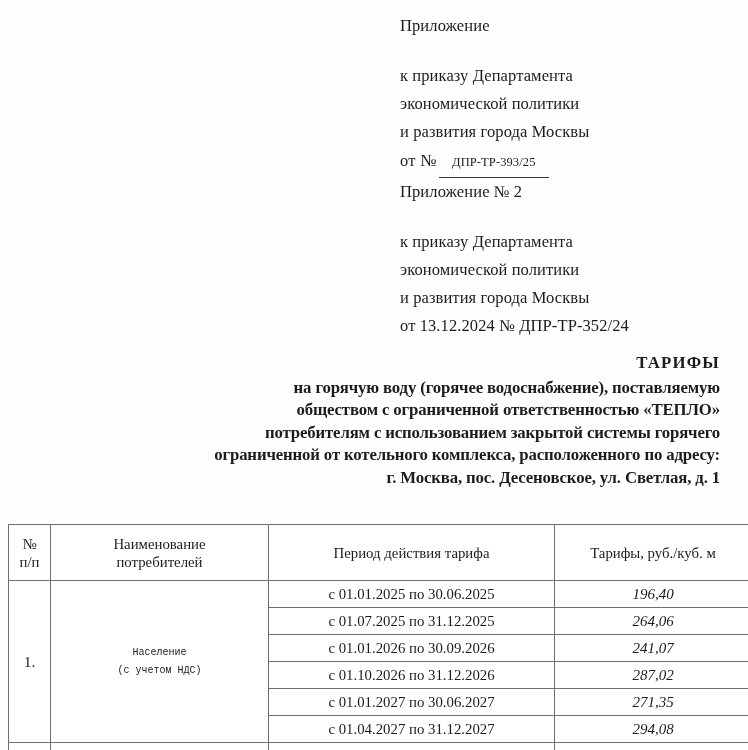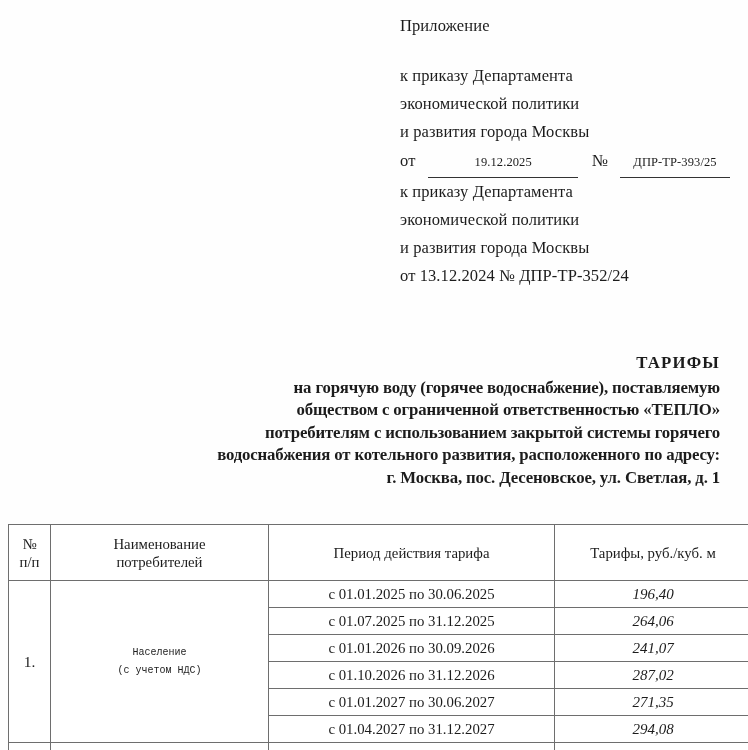--- a/index.html
+++ b/index.html
@@ -45,21 +45,20 @@
     margin: 0;
     white-space: nowrap;
   }
 
   
   .date-line {
     display: flex;
     align-items: baseline;
     white-space: nowrap;
     margin-top: 1px;
-    justify-content: space-between;
   }
   .date-line .lbl-ot { margin-right: 3px; }
   .blank-date {
     display: inline-block;
     min-width: 150px;
     text-align: center;
     border-bottom: 1.2px solid #333;
     font-size: 12.5px;
     padding: 0 4px 1px 4px;
     margin-right: 2px;
@@ -147,39 +146,39 @@
 
 <div class="page">
 
   <div class="appendix-block" id="appendix-1">
     <p class="appendix-title">Приложение</p>
     <p class="appendix-line">к приказу Департамента</p>
     <p class="appendix-line">экономической политики</p>
     <p class="appendix-line">и развития города Москвы</p>
     <div class="date-line">
       <span class="lbl-ot">от</span>
-      <span class="blank-date">19.12.2025</span>
       <span class="no-sign">№</span>
       <span class="blank-num">ДПР-ТР-393/25</span>
     </div>
   </div>
 
   <div class="appendix-block" id="appendix-2">
+    <p class="appendix-title">Приложение № 2</p>
     <p class="appendix-line">к приказу Департамента</p>
     <p class="appendix-line">экономической политики</p>
     <p class="appendix-line">и развития города Москвы</p>
     <p class="appendix-line">от 13.12.2024 № ДПР-ТР-352/24</p>
   </div>
 
   <div class="doc-title">
     <span class="main-word">ТАРИФЫ</span>
     <span class="sub-line">на горячую воду (горячее водоснабжение), поставляемую</span>
     <span class="sub-line">обществом с ограниченной ответственностью «ТЕПЛО»</span>
     <span class="sub-line">потребителям с использованием закрытой системы горячего</span>
-    <span class="sub-line">водоснабжения от котельного развития, расположенного по адресу:</span>
+    <span class="sub-line">ограниченной от котельного комплекса, расположенного по адресу:</span>
     <span class="sub-line">г. Москва, пос. Десеновское, ул. Светлая, д. 1</span>
   </div>
 
   <table class="tariff-table">
     <thead>
       <tr>
         <th class="col-num">
           <span class="hdr-two-line">№</span>
           <span class="hdr-two-line">п/п</span>
         </th>

